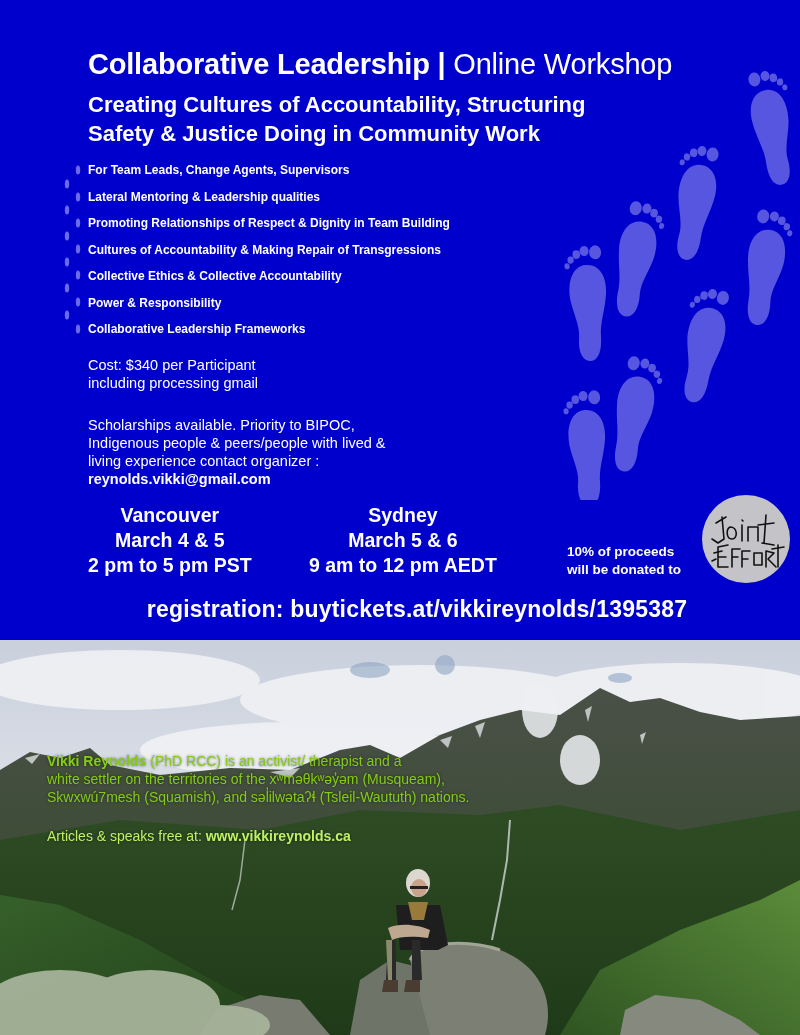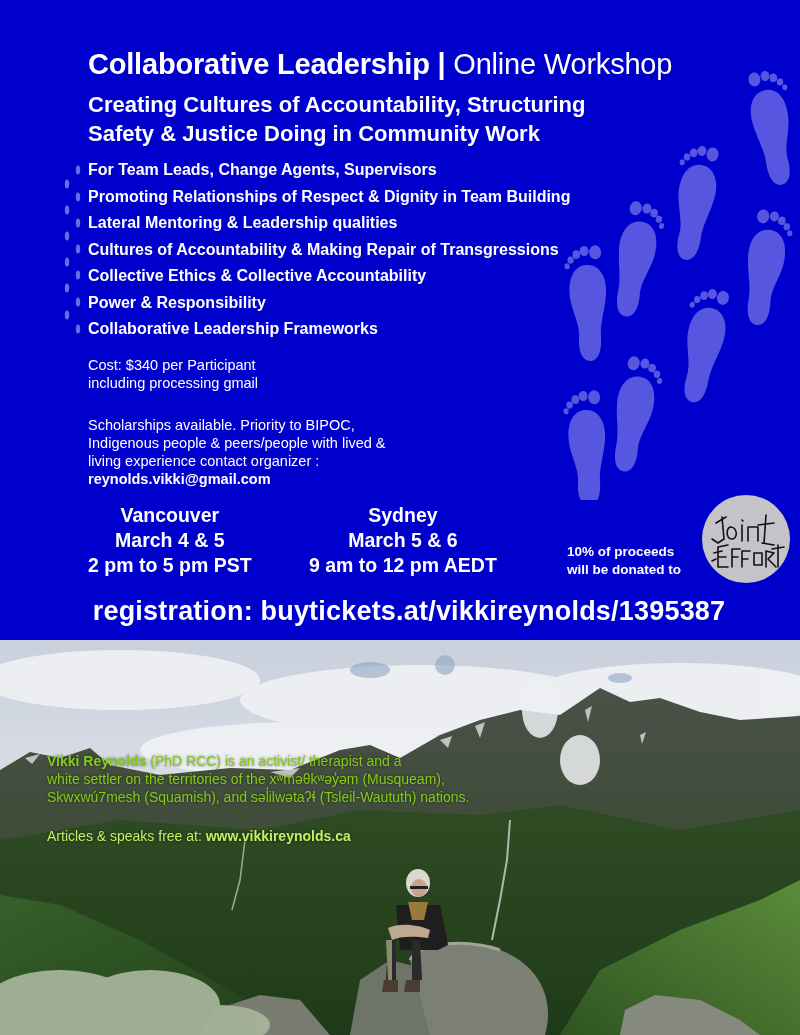--- a/index.html
+++ b/index.html
@@ -8,37 +8,37 @@
 
   .flyer-top { position: absolute; left: 0; top: 0; width: 800px; height: 640px; background: #0000cc; overflow: hidden; margin-left: 41px; }
 
   .title-line { position: absolute; left: 47px; top: 48px; font-size: 29px; white-space: nowrap; letter-spacing: -0.2px; }
   .title-line .bold { font-weight: bold; }
   .title-line .light { font-weight: normal; }
 
   .subtitle { position: absolute; left: 47px; top: 90px; font-size: 22px; font-weight: bold; line-height: 29px; width: 600px; }
 
   .topics { position: absolute; left: 47px; top: 160px; list-style: none; }
-  .topics li { font-size: 16px; font-weight: bold; height: 26.5px; line-height: 20px; white-space: nowrap; }
+  .topics li { font-size: 12px; font-weight: bold; height: 26.5px; line-height: 20px; white-space: nowrap; }
 
   .bullet-feet { position: absolute; left: 18px; top: 160px; width: 30px; height: 180px; }
 
   .cost { position: absolute; left: 47px; top: 356px; font-size: 14.5px; line-height: 18px; }
   .scholar { position: absolute; left: 47px; top: 416px; font-size: 14.5px; line-height: 18px; width: 420px; }
   .scholar .email { font-weight: bold; display: block; }
 
   .city { position: absolute; top: 503px; font-size: 19.5px; font-weight: bold; line-height: 25px; white-space: nowrap; text-align: center; }
   .city.van { left: 47px; }
   .city.syd { left: 268px; }
 
   .donate { position: absolute; left: 526px; top: 543px; font-size: 13.5px; font-weight: bold; line-height: 18px; white-space: nowrap; }
 
   .logo { position: absolute; left: 661px; top: 495px; width: 88px; height: 88px; border-radius: 50%; background: #c4c4c8; overflow: hidden; }
 
-  .registration { position: absolute; left: 0; width: 736px; top: 596px; text-align: center; font-size: 27px; font-weight: bold; letter-spacing: 0.2px; white-space: nowrap; }
+  .registration { position: absolute; left: 8px; width: 736px; top: 596px; text-align: center; font-size: 23px; font-weight: bold; letter-spacing: 0.2px; white-space: nowrap; }
 
   .footprints { position: absolute; left: 510px; top: 40px; width: 270px; height: 460px; }
 
   .photo { position: absolute; left: 0; top: 640px; width: 800px; height: 395px; overflow: hidden; }
   .photo svg { display: block; }
 
   .bio { position: absolute; left: 47px; top: 752px; font-size: 14px; line-height: 18px; color: #84cc16; text-shadow: 0 0 3px rgba(0,0,0,0.55); width: 500px; }
   .bio .name { font-weight: bold; }
   .articles { position: absolute; left: 47px; top: 828px; font-size: 14px; color: #bef264; text-shadow: 0 0 3px rgba(0,0,0,0.55); white-space: nowrap; }
   .articles .url { font-weight: bold; }
@@ -93,22 +93,22 @@
       <ellipse cx="19" cy="115" rx="2.2" ry="4.5"></ellipse>
       <ellipse cx="8" cy="128" rx="2.2" ry="4.5"></ellipse>
       <ellipse cx="19" cy="142" rx="2.2" ry="4.5"></ellipse>
       <ellipse cx="8" cy="155" rx="2.2" ry="4.5"></ellipse>
       <ellipse cx="19" cy="169" rx="2.2" ry="4.5"></ellipse>
     </g>
   </svg>
 
   <ul class="topics">
     <li>For Team Leads, Change Agents, Supervisors</li>
+    <li>Lateral Mentoring &amp; Leadership qualities</li>
     <li>Promoting Relationships of Respect &amp; Dignity in Team Building</li>
-    <li>Lateral Mentoring &amp; Leadership qualities</li>
     <li>Cultures of Accountability &amp; Making Repair of Transgressions</li>
     <li>Collective Ethics &amp; Collective Accountability</li>
     <li>Power &amp; Responsibility</li>
     <li>Collaborative Leadership Frameworks</li>
   </ul>
 
   <div class="cost">
     <div>Cost: $340 per Participant</div>
     <div>including processing gmail</div>
   </div>

